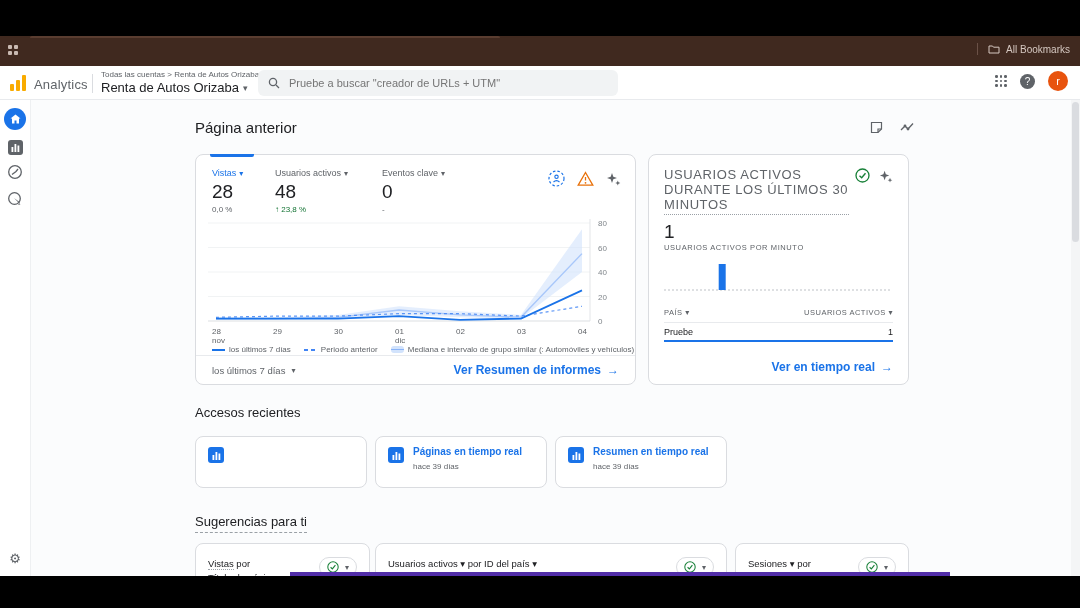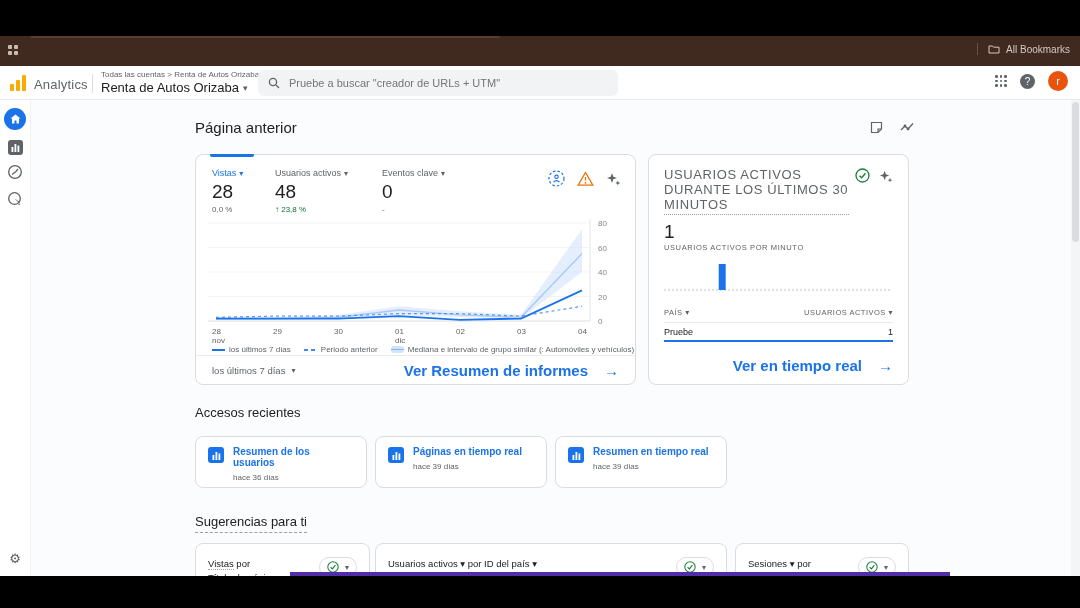--- a/index.html
+++ b/index.html
@@ -62,21 +62,21 @@
 
   .ov-chart { position:absolute; left:8px; top:58px; }
   .legend { position:absolute; left:16px; top:190px; display:flex; align-items:center; gap:13px; font-size:8px; color:#5f6368; white-space:nowrap; }
   .legend .sw { display:inline-block; vertical-align:middle; margin-right:4px; }
   .sw-solid { width:13px; height:2px; background:#1a73e8; }
   .sw-dash { width:13px; height:2px; background:repeating-linear-gradient(90deg,#4285f4 0 4px,transparent 4px 7px); }
   .sw-band { width:13px; height:7px; background:#d2e3fc; border-radius:3px; position:relative; }
   .sw-band::after { content:""; position:absolute; left:0; top:3px; width:13px; height:1px; background:#8ab4f8; }
   .ov-footer { position:absolute; left:0; bottom:0; width:100%; height:29px; border-top:1px solid #e8eaed; display:flex; align-items:center; justify-content:space-between; padding:0 16px; }
   .range-select { font-size:9.5px; color:#5f6368; display:flex; align-items:center; gap:6px; }
-  .link-blue { font-size:15px; color:#1a73e8; font-weight:bold; display:flex; align-items:center; gap:16px; }
+  .link-blue { font-size:12px; color:#1a73e8; font-weight:bold; display:flex; align-items:center; gap:6px; }
 
   .realtime-card { left:648px; top:154px; width:261px; height:231px; padding:12px 15px; }
   .rt-title-row { display:flex; justify-content:space-between; align-items:flex-start; }
   .rt-title { font-size:13px; letter-spacing:.6px; color:#5f6368; border-bottom:1px dotted #9aa0a6; padding-bottom:2px; max-width:185px; }
   .rt-icons { display:flex; gap:9px; align-items:center; margin-top:1px; }
   .rt-value { font-size:19px; color:#202124; margin-top:6px; }
   .rt-sub { font-size:7.5px; letter-spacing:.6px; color:#5f6368; }
   .rt-bars { margin-top:4px; }
   .rt-table-head { display:flex; justify-content:space-between; font-size:7.5px; letter-spacing:.5px; color:#5f6368; margin-top:10px; padding-bottom:5px; }
   .rt-row { display:flex; justify-content:space-between; font-size:9px; color:#202124; border-top:1px solid #e8eaed; border-bottom:2px solid #1a73e8; padding:4px 0 3px; }
@@ -343,24 +343,20 @@
   <div class="section-title" style="left:195px; top:405px">Accesos recientes</div>
 
   <div class="card recent-card" style="left:195px">
     <div class="mini-chart-ic">
         <svg width="9" height="9" viewBox="0 0 9 9">
           <rect x="0.5" y="4" width="1.8" height="5" fill="#fff"></rect>
           <rect x="3.5" y="1" width="1.8" height="8" fill="#fff"></rect>
           <rect x="6.5" y="2.5" width="1.8" height="6.5" fill="#fff"></rect>
         </svg>
       </div>
-    <div>
-        <div class="rc-title">Resumen de los usuarios</div>
-        <div class="rc-ago">hace 36 días</div>
-      </div>
   </div>
   <div class="card recent-card" style="left:375px">
     <div class="mini-chart-ic">
         <svg width="9" height="9" viewBox="0 0 9 9">
           <rect x="0.5" y="4" width="1.8" height="5" fill="#fff"></rect>
           <rect x="3.5" y="1" width="1.8" height="8" fill="#fff"></rect>
           <rect x="6.5" y="2.5" width="1.8" height="6.5" fill="#fff"></rect>
         </svg>
       </div>
     <div>

